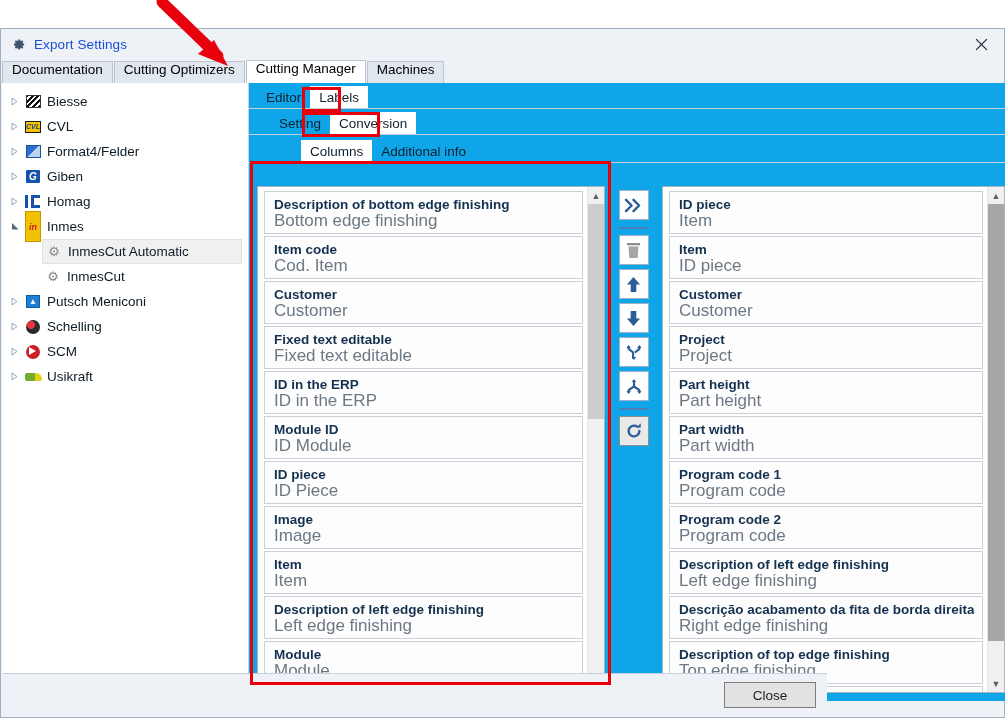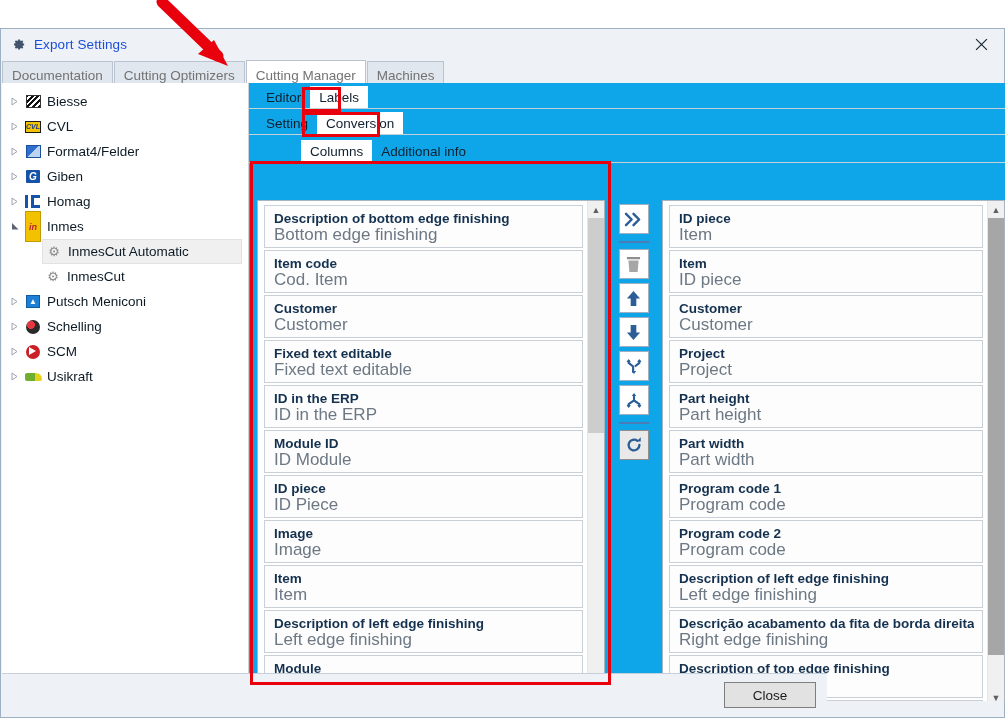--- a/index.html
+++ b/index.html
@@ -60,23 +60,23 @@
     left: 0; top: 31px;
     width: 1005px; height: 23px;
     display: flex;
     align-items: flex-end;
     padding-left: 1px;
   }
   .tab {
     height: 22px;
     padding: 0 9px;
     margin-right: 1px;
-    display: flex; align-items: flex-end;
+    display: flex; align-items: flex-start;
     font-size: 13.5px;
-    color: #737373;
+    color: #000000;
     background: #e1e7ee;
     border: 1px solid #b9c4d0;
     border-bottom: none;
     cursor: default;
     white-space: nowrap;
   }
   .tab.active {
     background: #ffffff;
     border-color: #b9c4d0;
     height: 23px;
@@ -162,21 +162,21 @@
     background: #0ea5e9;
     position: relative;
     overflow: hidden;
   }
   .sub1, .sub2, .sub3 {
     display: flex;
     align-items: flex-end;
     padding-left: 8px;
   }
   .sub1 { height: 25px; }
-  .sub2 { height: 25px; padding-left: 8px; }
+  .sub2 { height: 25px; padding-left: 21px; }
   .sub3 { height: 22px; padding-left: 8px; background: transparent; }
   .stab {
     padding: 0 9px;
     height: 22px;
     display: flex; align-items: center;
     font-size: 13.5px;
     color: #10202f;
     cursor: default;
     white-space: nowrap;
   }
@@ -515,21 +515,21 @@
         <div class="sub3" style="margin-top:5px;margin-left:44px;">
           <div class="stab active">
               <span>Columns</span>
             </div>
           <div class="stab">
               <span>Additional info</span>
             </div>
         </div>
         <div class="subline"></div>
 
-        <div class="lists" style="top:117px;height:515px;">
+        <div class="lists" style="top:103px;height:515px;">
 
           <div class="listbox" style="margin-left:8px;width:350px;height:507px;">
             <div class="listinner" id="avail-list">
                 <div class="litem">
                   <div class="t1">Description of bottom edge finishing</div>
                   <div class="t2">Bottom edge finishing</div>
                 </div>
                 <div class="litem">
                   <div class="t1">Item code</div>
                   <div class="t2">Cod. Item</div>

